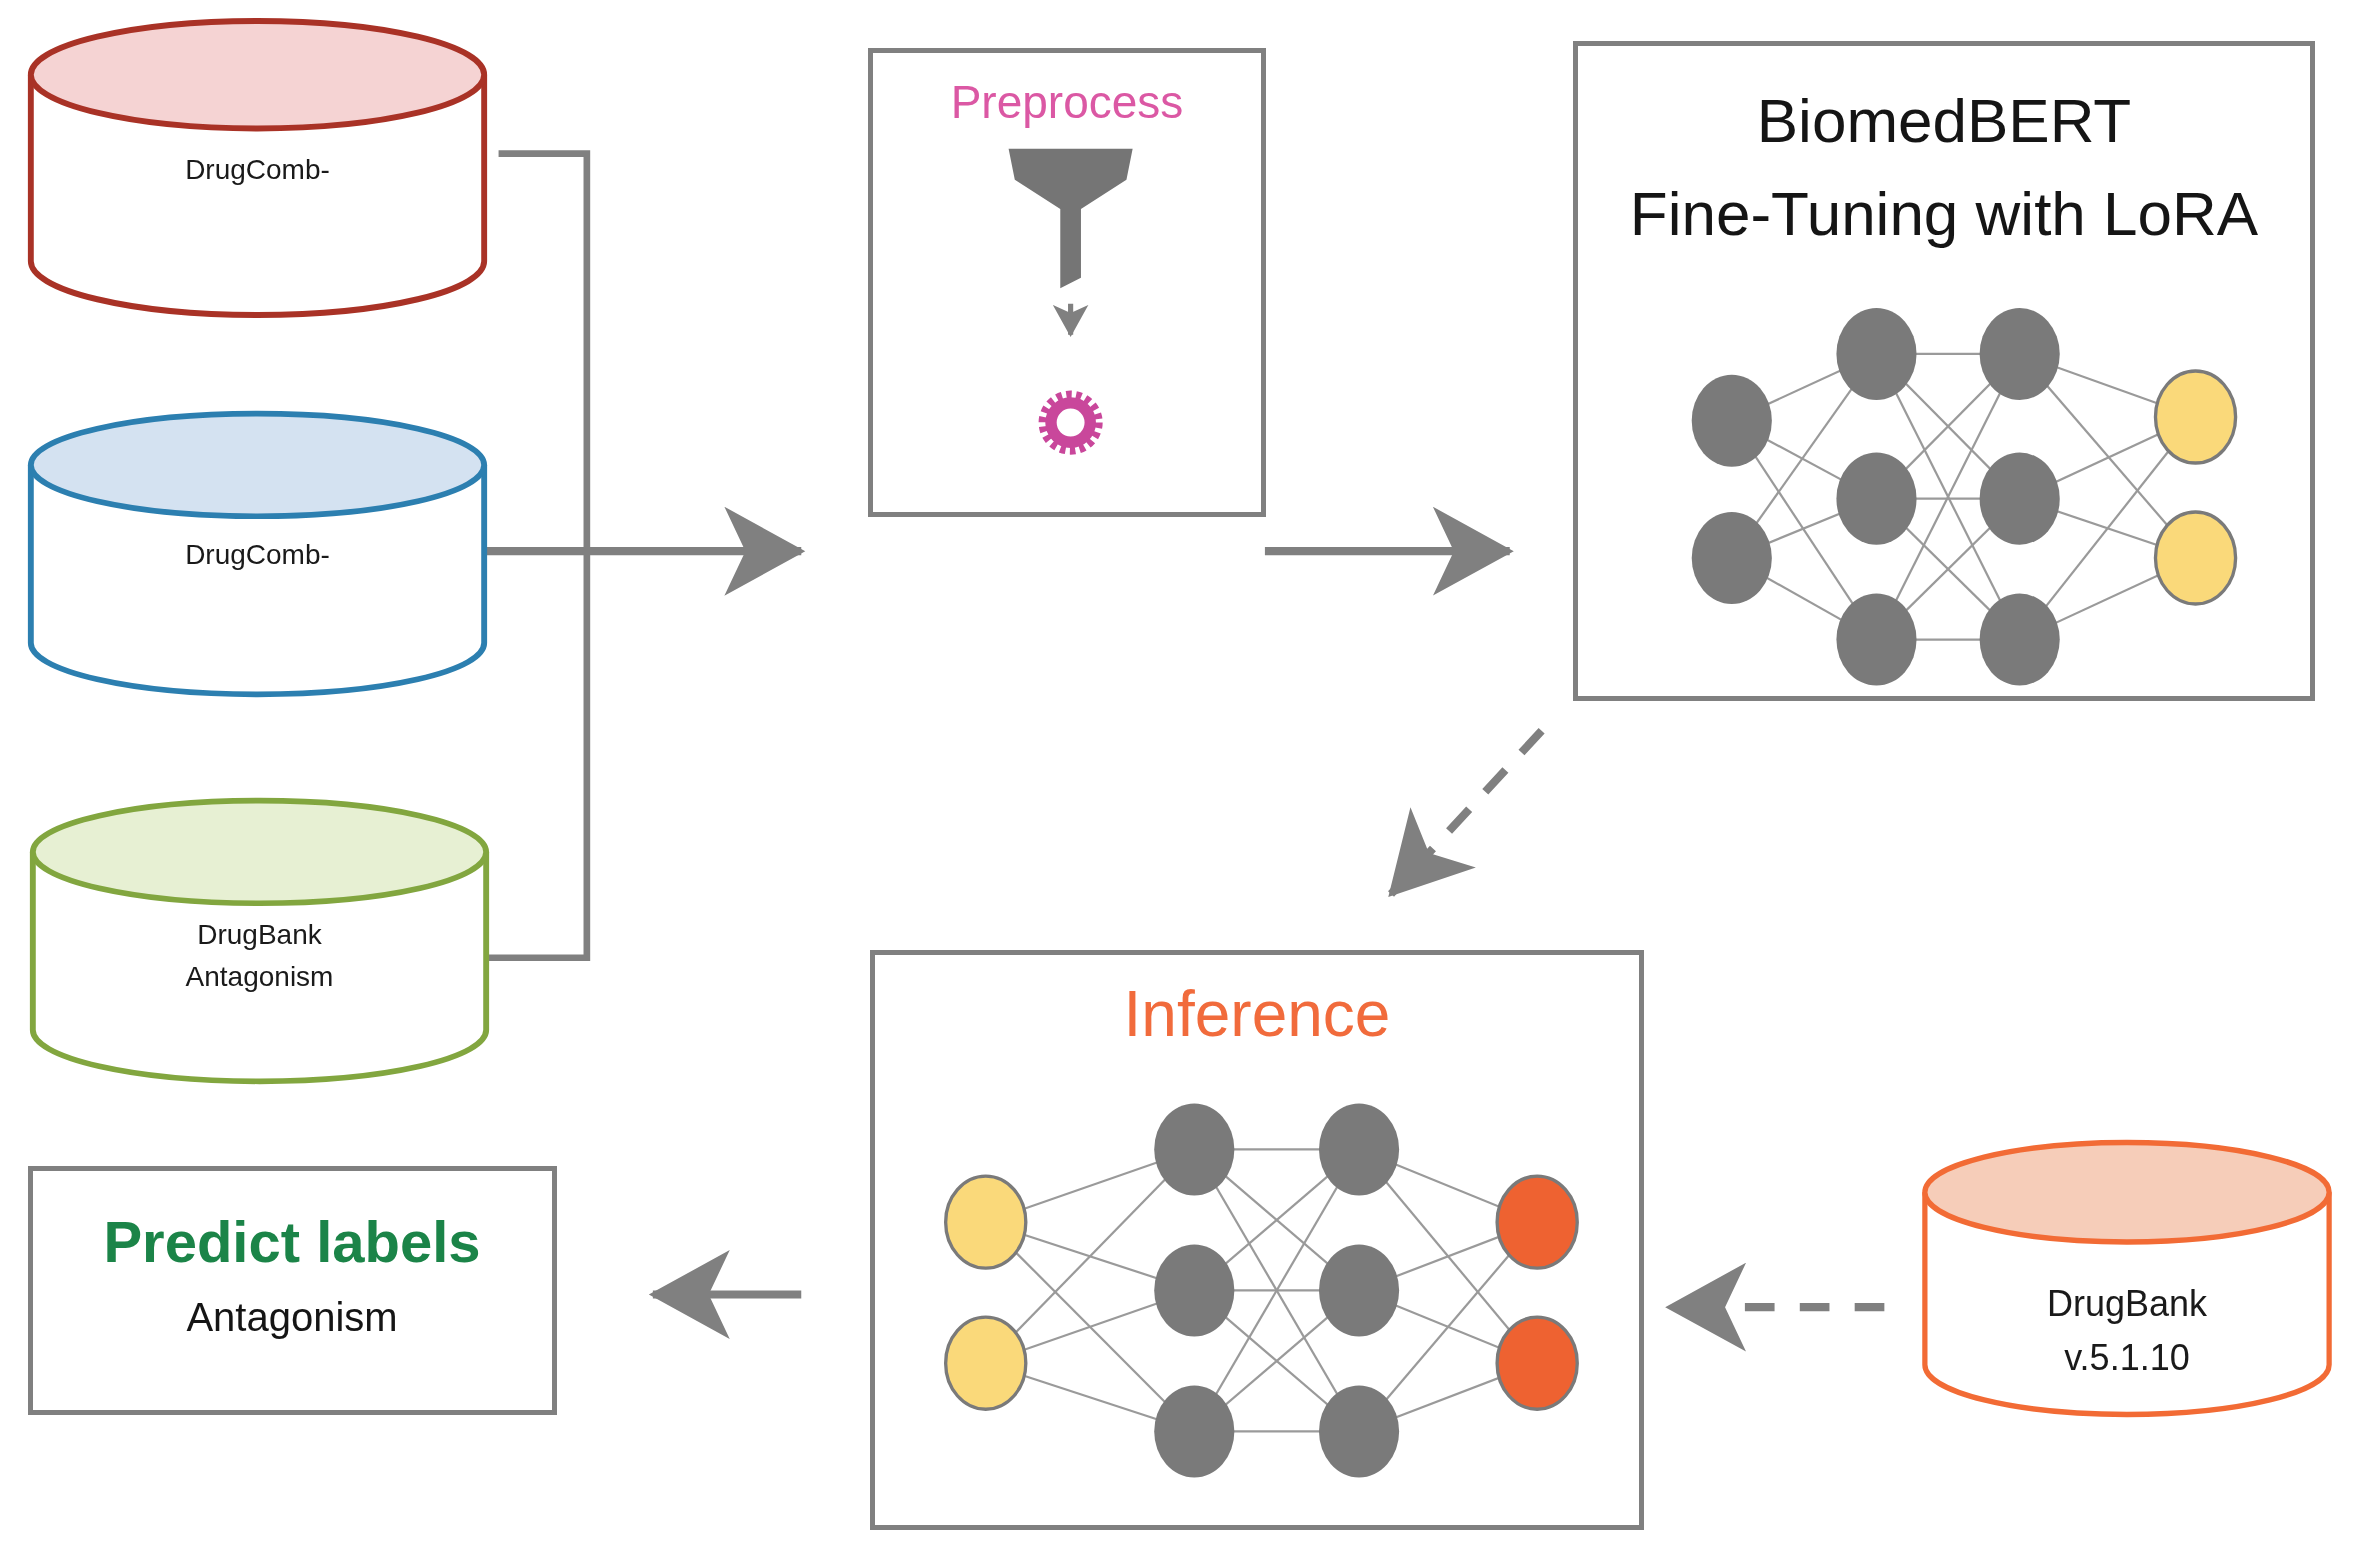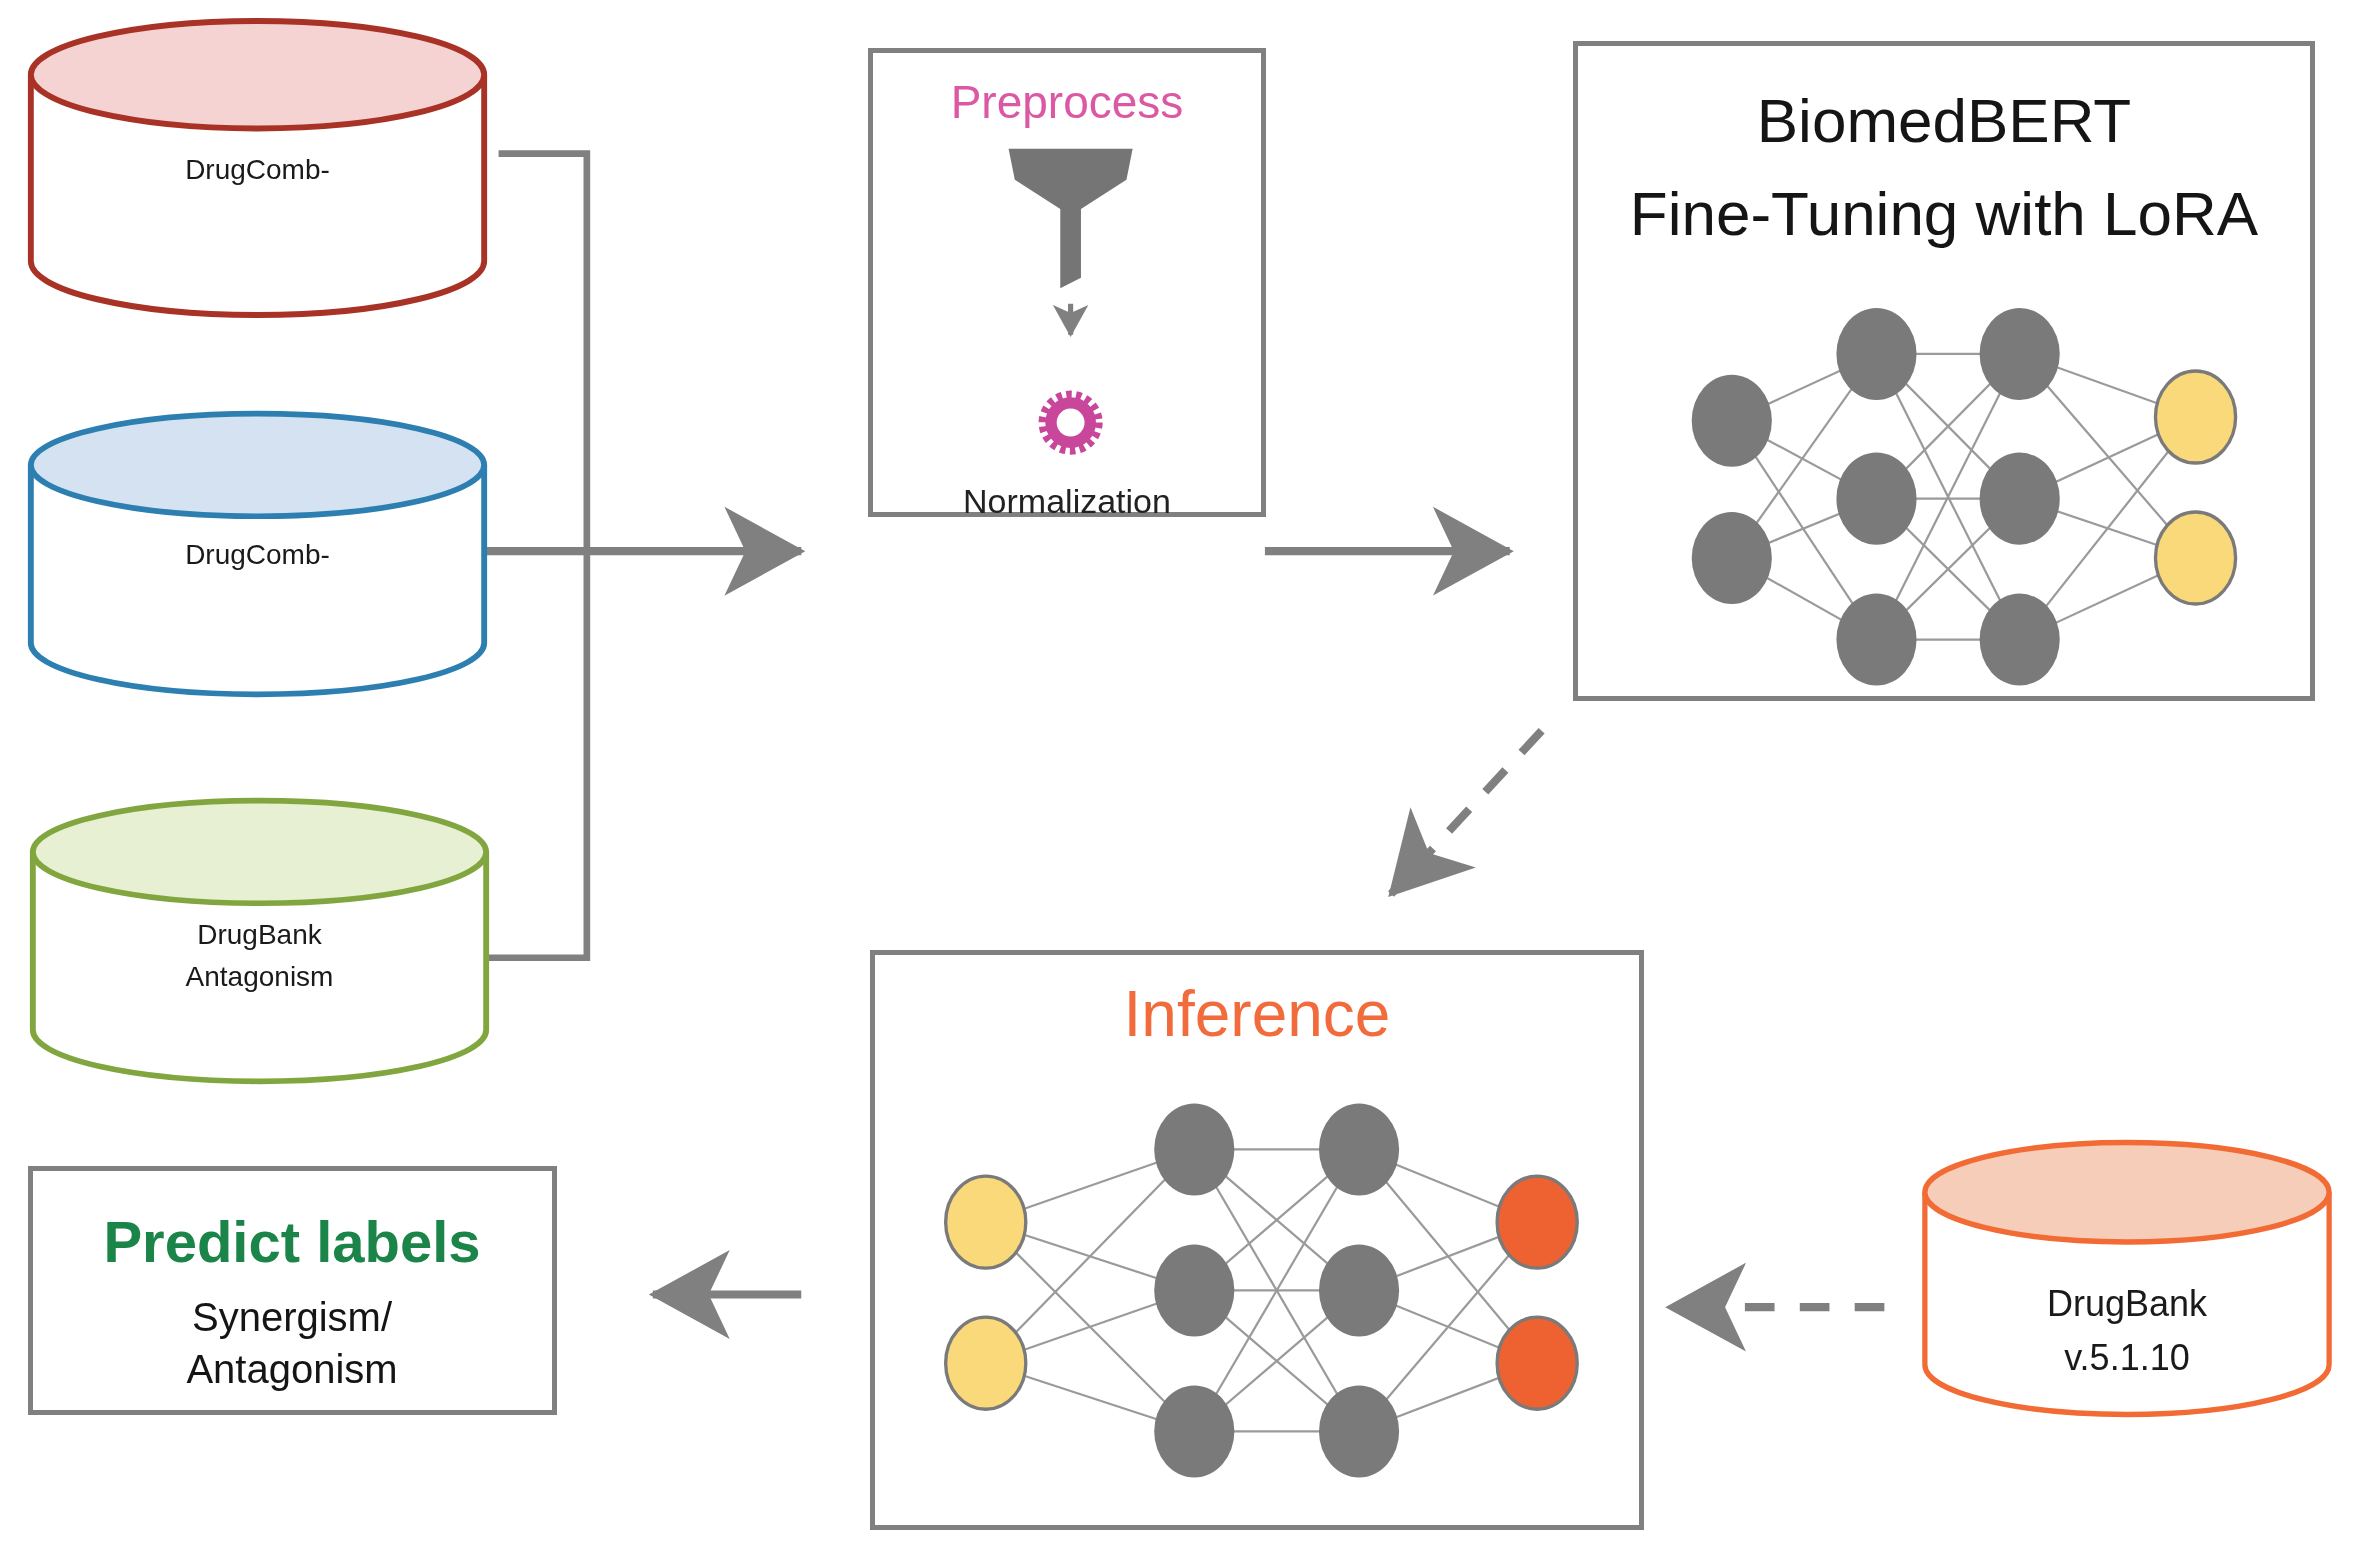--- a/index.html
+++ b/index.html
@@ -107,21 +107,20 @@
 
       <polygon points="148,185 388,185 376,245 288,302 288,435 248,455 248,302 160,245" style="fill:var(--funnel)"></polygon>
 
       <line x1="268" y1="485" x2="268" y2="545" style="stroke:var(--arrow)" stroke-width="10" stroke-dasharray="26 20" marker-end="url(#head-small)"></line>
 
       <g>
         <circle cx="268" cy="715" r="54" fill="none" style="stroke:var(--gear)" stroke-width="16" stroke-dasharray="10.5 8.4"></circle>
         <circle cx="268" cy="715" r="38" fill="none" style="stroke:var(--gear)" stroke-width="22"></circle>
       </g>
     </svg>
-    <div class="title pp-step">Normalization</div>
   </div>
 
   <div class="box" style="left:870px;top:950px;width:774px;height:580px">
     <div class="title inf-title">Inference</div>
     <svg class="boxsvg" viewBox="0 0 1029 768">
         <g>
           <line x1="149" y1="360" x2="430" y2="262" class="edge"></line>
           <line x1="149" y1="360" x2="430" y2="452" class="edge"></line>
           <line x1="149" y1="360" x2="430" y2="642" class="edge"></line>
           <line x1="149" y1="550" x2="430" y2="262" class="edge"></line>
@@ -198,19 +197,18 @@
           <ellipse cx="595" cy="800" rx="54" ry="62" class="node" style="fill: var(--node_gray);"></ellipse>
           <ellipse cx="832" cy="500" rx="54" ry="62" class="node" style="fill: var(--node_yellow); stroke: var(--node_ring);"></ellipse>
           <ellipse cx="832" cy="690" rx="54" ry="62" class="node" style="fill: var(--node_yellow); stroke: var(--node_ring);"></ellipse>
         </g>
       </svg>
   </div>
 
   <div class="box" style="left:27.5px;top:1166px;width:529px;height:249px">
     <div class="title pred-title">Predict labels</div>
     <div class="title pred-sub">
-      <div>Synergism/</div>
       <div>Antagonism</div>
     </div>
   </div>
 
 </div>
 
 
 </body></html>

